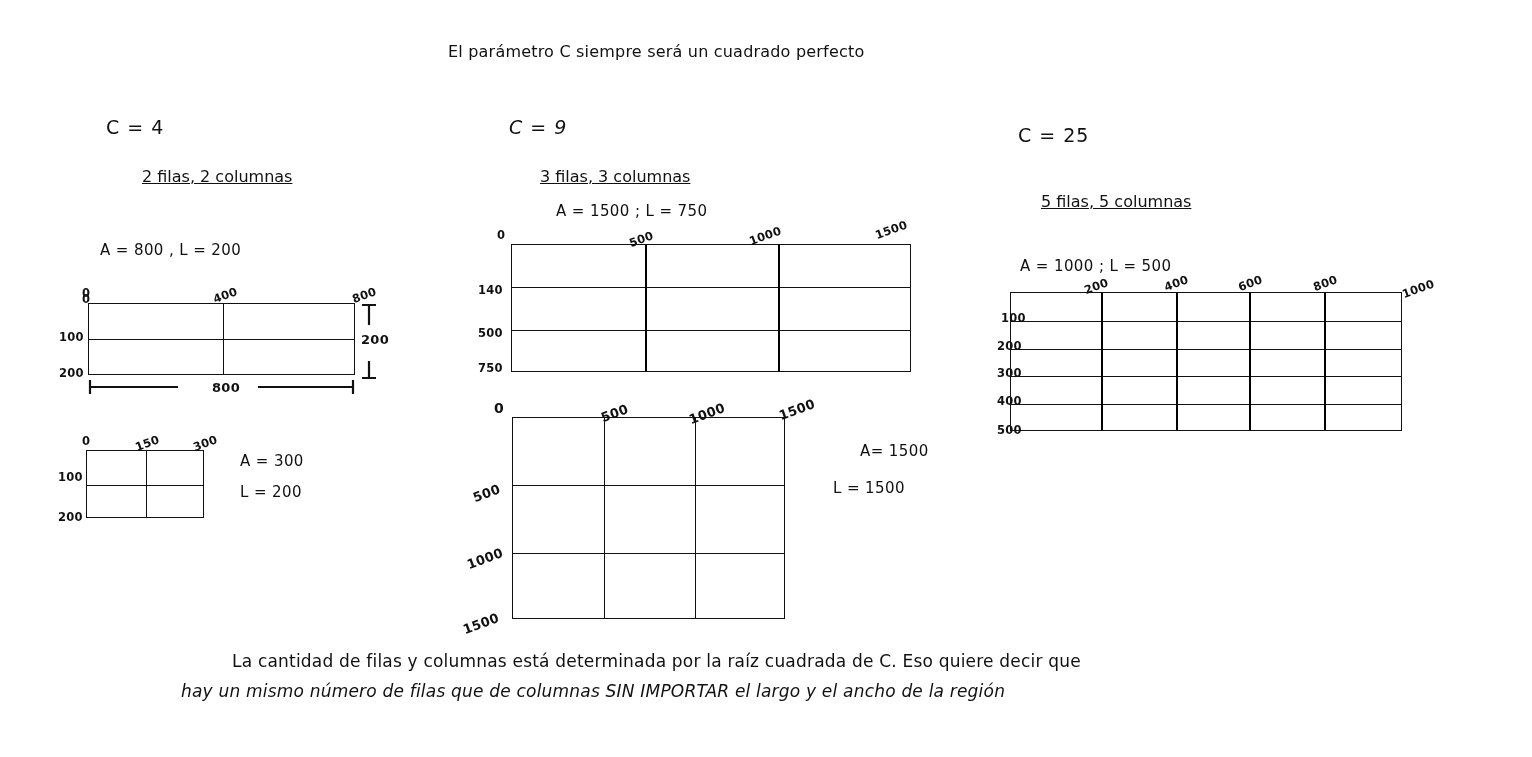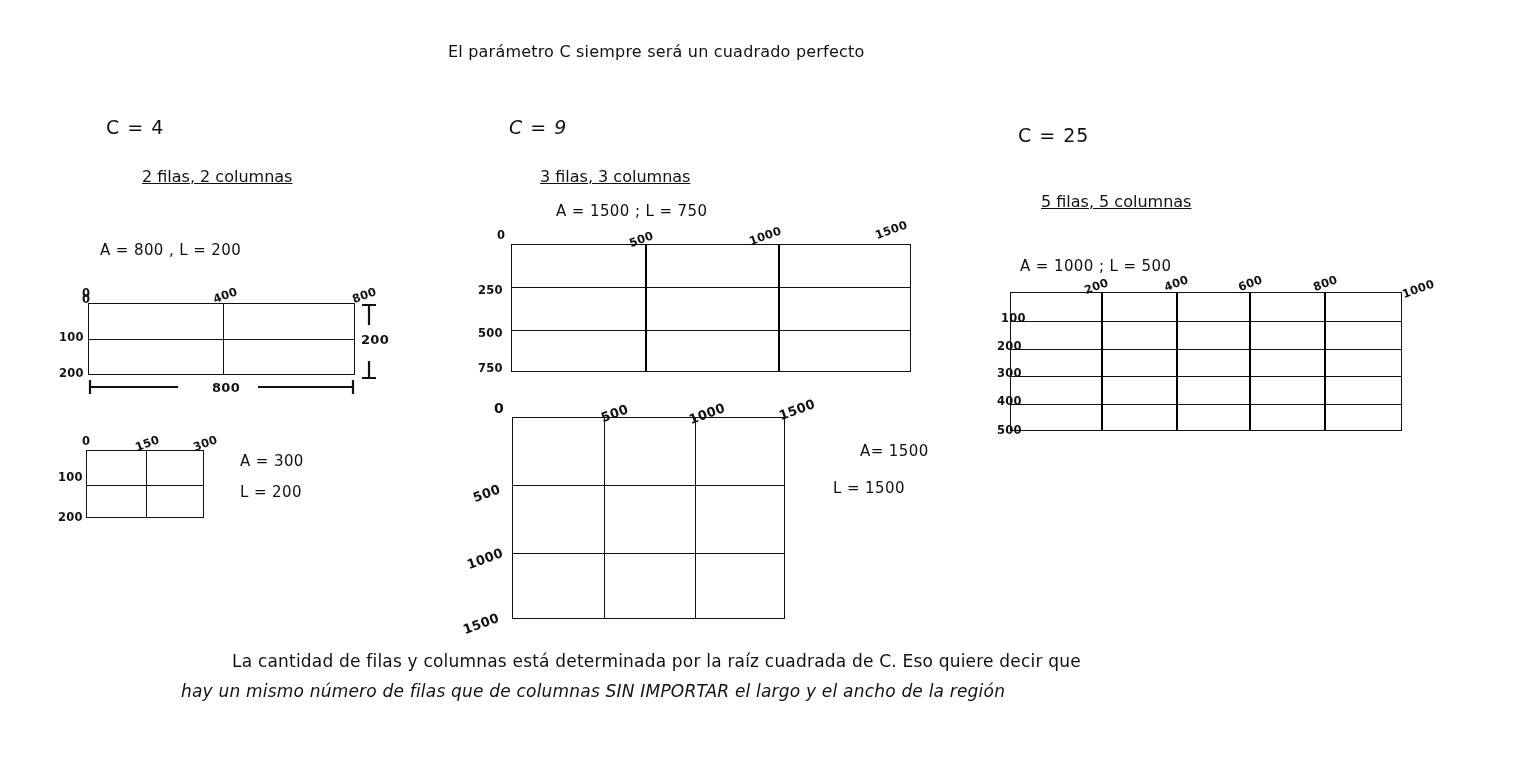--- a/index.html
+++ b/index.html
@@ -107,21 +107,21 @@
 <div class="grid" style="left:511px;top:244px;width:400px;height:128px;">
   <div class="gl h" style="top:42px;"></div>
   <div class="gl h" style="top:85px;"></div>
   <div class="gl v thick" style="left:133px;"></div>
   <div class="gl v thick" style="left:266px;"></div>
 </div>
 <div class="abs tick hand" style="left:497px;top:228px;">0</div>
 <div class="abs tick hand rot" style="left:632px;top:236px;">500</div>
 <div class="abs tick hand rot" style="left:752px;top:234px;">1000</div>
 <div class="abs tick hand rot" style="left:878px;top:228px;">1500</div>
-<div class="abs tick hand" style="left:478px;top:283px;">250</div>
+<div class="abs tick hand" style="left:478px;top:283px;">140</div>
 <div class="abs tick hand" style="left:478px;top:326px;">500</div>
 <div class="abs tick hand" style="left:478px;top:361px;">750</div>
 
 <div class="grid" style="left:512px;top:417px;width:273px;height:202px;">
   <div class="gl h" style="top:67px;"></div>
   <div class="gl h" style="top:135px;"></div>
   <div class="gl v" style="left:91px;"></div>
   <div class="gl v" style="left:182px;"></div>
 </div>
 <div class="abs tick hand" style="left:494px;top:400px;font-size:14px;">0</div>

